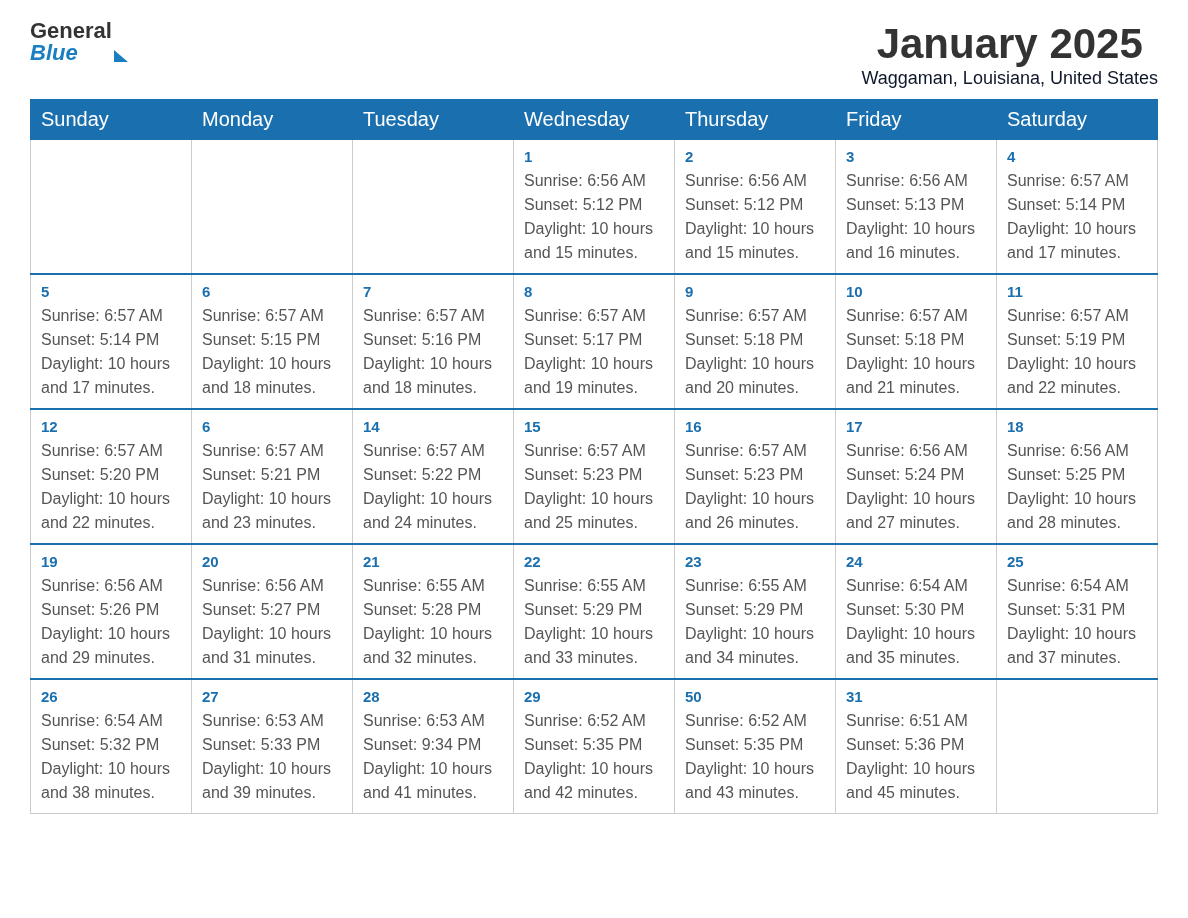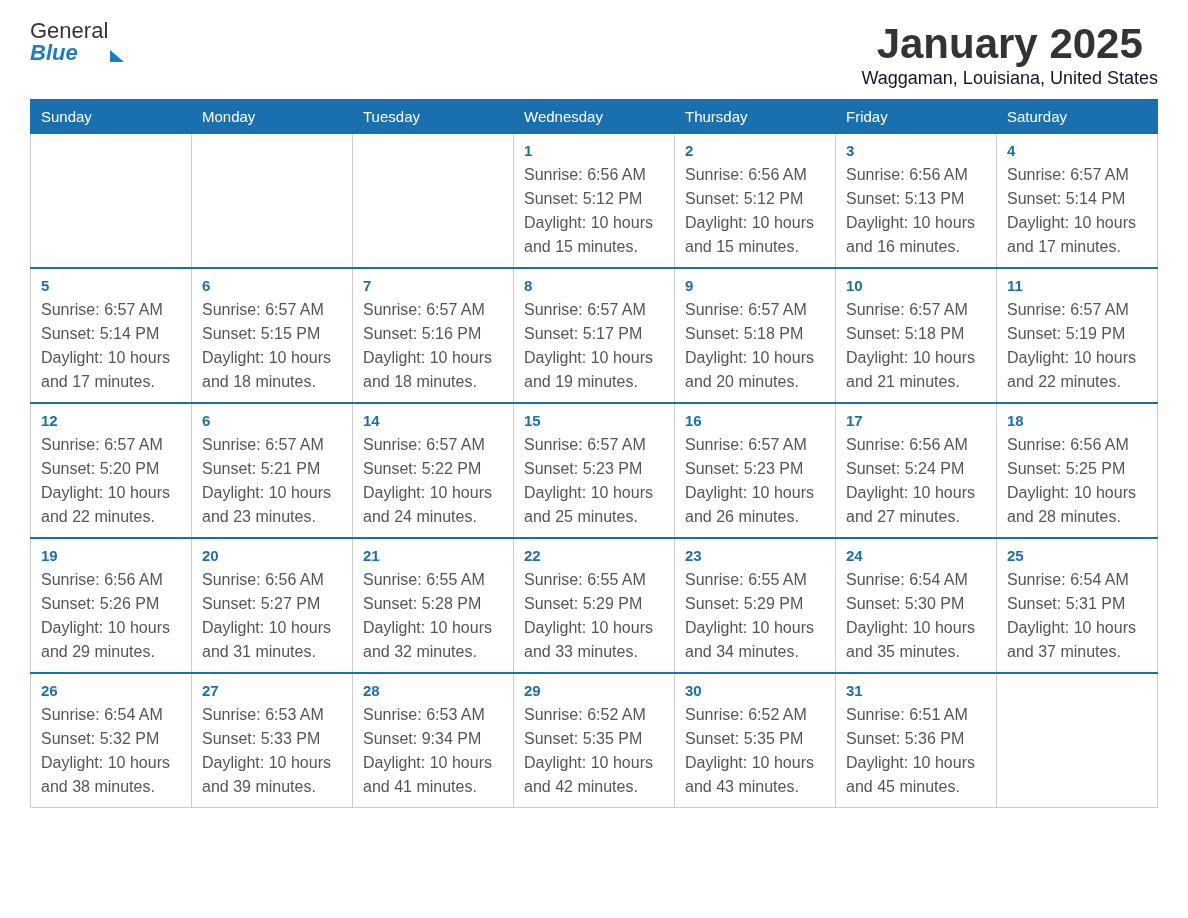--- a/index.html
+++ b/index.html
@@ -29,21 +29,21 @@
       color: #0f172a;
     }
     table {
       width: 100%;
       border-collapse: collapse;
       table-layout: fixed;
     }
     thead tr th {
       background-color: #1a6faf;
       color: #fff;
-      font-size: 15px;
+      font-size: 20px;
       font-weight: normal;
       padding: 8px 10px;
       text-align: left;
       border: 1px solid #1a6faf;
     }
     tbody tr td {
       border: 1px solid #ccc;
       vertical-align: top;
       padding: 8px 10px;
       font-size: 12.5px;
@@ -70,21 +70,21 @@
       align-items: flex-end;
       gap: 0;
     }
     .logo-name {
       display: flex;
       flex-direction: column;
       line-height: 1;
     }
     .logo-name .general {
       font-size: 22px;
-      font-weight: normal;
+      font-weight: bold;
       color: #333;
     }
     .logo-name .blue {
       font-size: 22px;
       font-weight: bold;
       color: #1a7fc1;
       font-style: italic;
     }
     .logo-triangle {
       display: inline-block;
@@ -336,21 +336,21 @@
 and 41 minutes.</div>
         </td>
         <td>
           <span class="day-num">29</span>
           <div class="day-info">Sunrise: 6:52 AM
 Sunset: 5:35 PM
 Daylight: 10 hours
 and 42 minutes.</div>
         </td>
         <td>
-          <span class="day-num">30</span>
+          <span class="day-num">50</span>
           <div class="day-info">Sunrise: 6:52 AM
 Sunset: 5:35 PM
 Daylight: 10 hours
 and 43 minutes.</div>
         </td>
         <td>
           <span class="day-num">31</span>
           <div class="day-info">Sunrise: 6:51 AM
 Sunset: 5:36 PM
 Daylight: 10 hours

